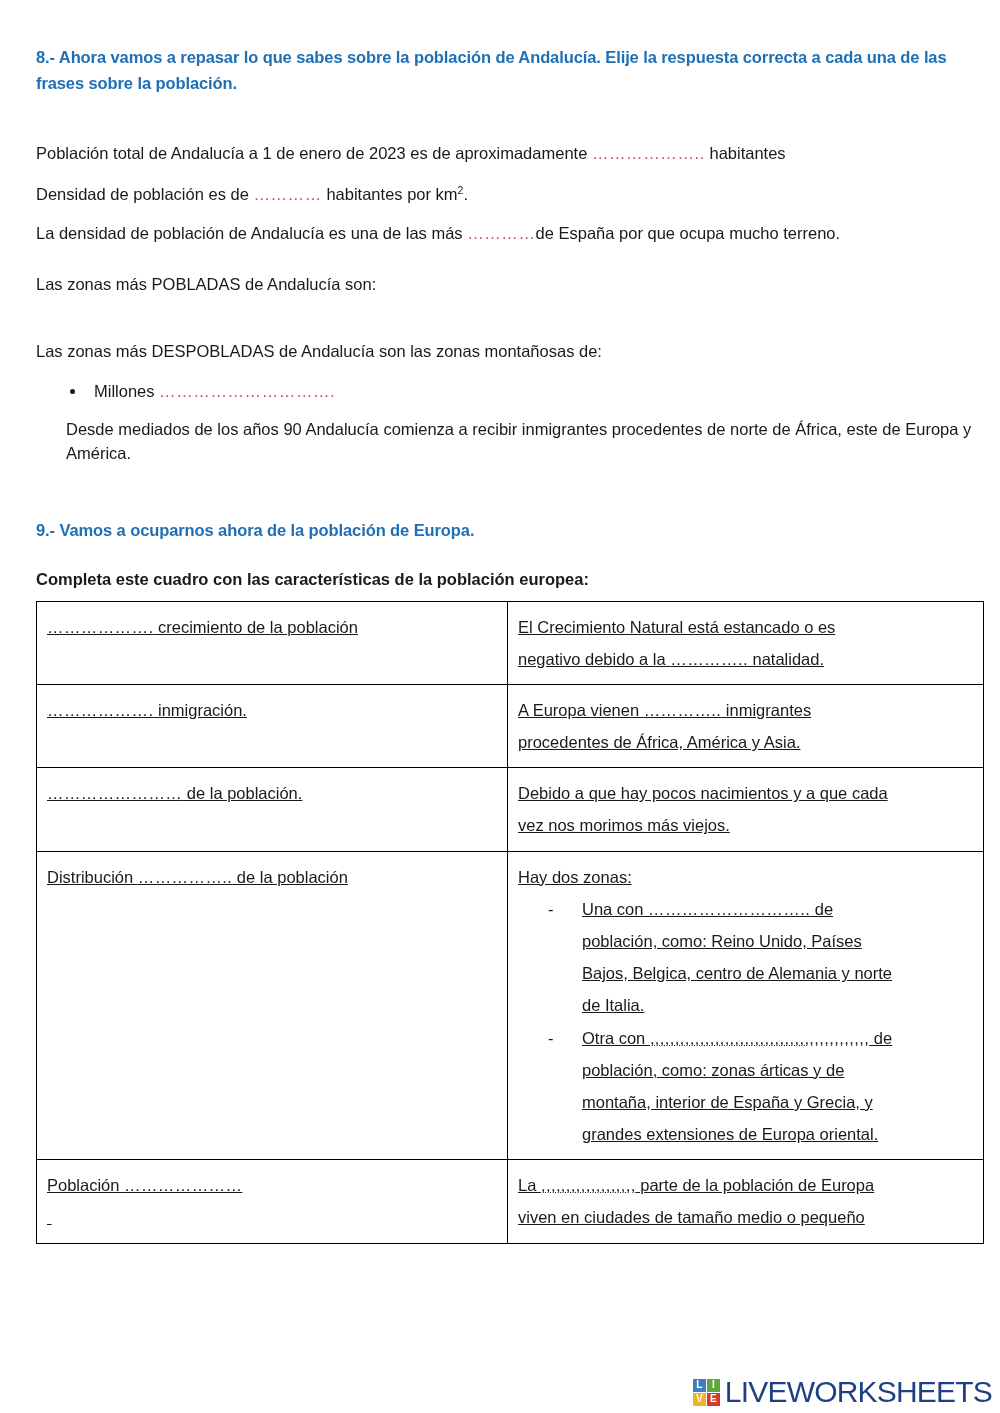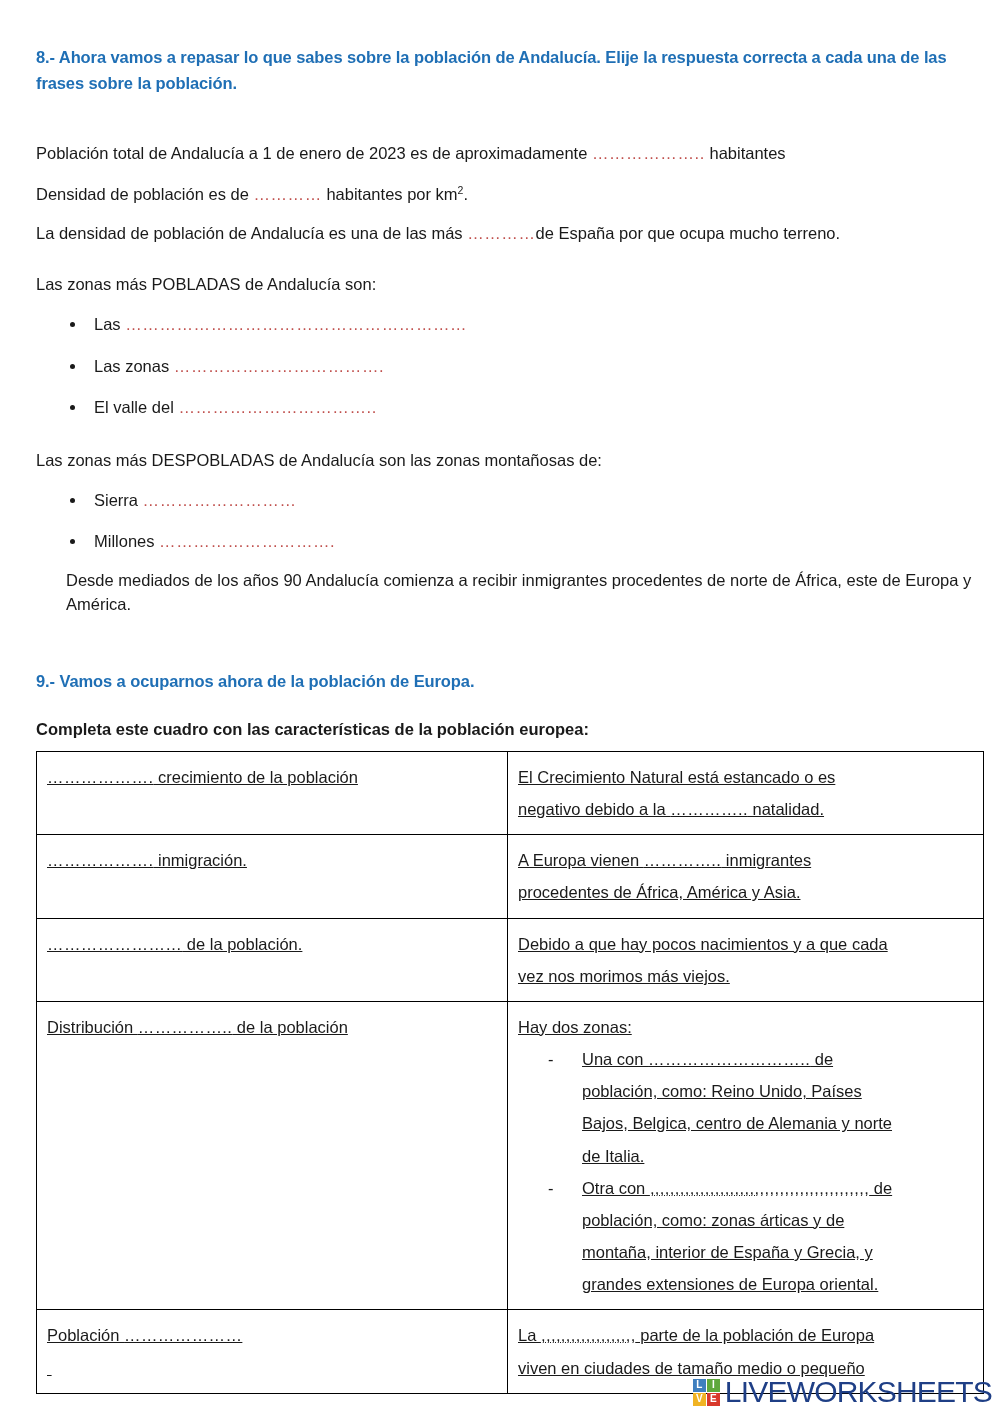--- a/index.html
+++ b/index.html
@@ -196,42 +196,28 @@
     <p class="para tight">
       <span> La densidad de población de Andalucía es una de las más </span><span class="dots-red">…………</span><span>de España por que ocupa mucho terreno.</span>
     </p>
 
     <div class="spacer-md"></div>
 
     <p class="para">Las zonas más POBLADAS de Andalucía son:</p>
 
     <div class="spacer-sm"></div>
 
+
+    <div class="spacer-md"></div>
+
+    <p class="para">Las zonas más DESPOBLADAS de Andalucía son las zonas montañosas de:</p>
+
+    <div class="spacer-sm"></div>
+
     <ul class="bullets">
-      <li>
-        <span class="bullet-dot"></span><span>Las </span><span class="dots-red">……………………………………………………</span>
-      </li>
-      <li>
-        <span class="bullet-dot"></span><span>Las zonas </span><span class="dots-red">……………………………….</span>
-      </li>
-      <li>
-        <span class="bullet-dot"></span><span>El valle del  </span><span class="dots-red">……………………………..</span>
-      </li>
-    </ul>
-
-    <div class="spacer-md"></div>
-
-    <p class="para">Las zonas más DESPOBLADAS de Andalucía son las zonas montañosas de:</p>
-
-    <div class="spacer-sm"></div>
-
-    <ul class="bullets">
-      <li>
-        <span class="bullet-dot"></span><span>Sierra </span><span class="dots-red">………………………</span>
-      </li>
       <li>
         <span class="bullet-dot"></span><span>Millones </span><span class="dots-red">………………………….</span>
       </li>
     </ul>
 
     <div class="spacer-sm"></div>
 
     <p class="para tight indent">Desde mediados de los años 90 Andalucía comienza a recibir inmigrantes procedentes de norte de África, este de Europa y América.</p>
 
     <div class="spacer-lg"></div>

